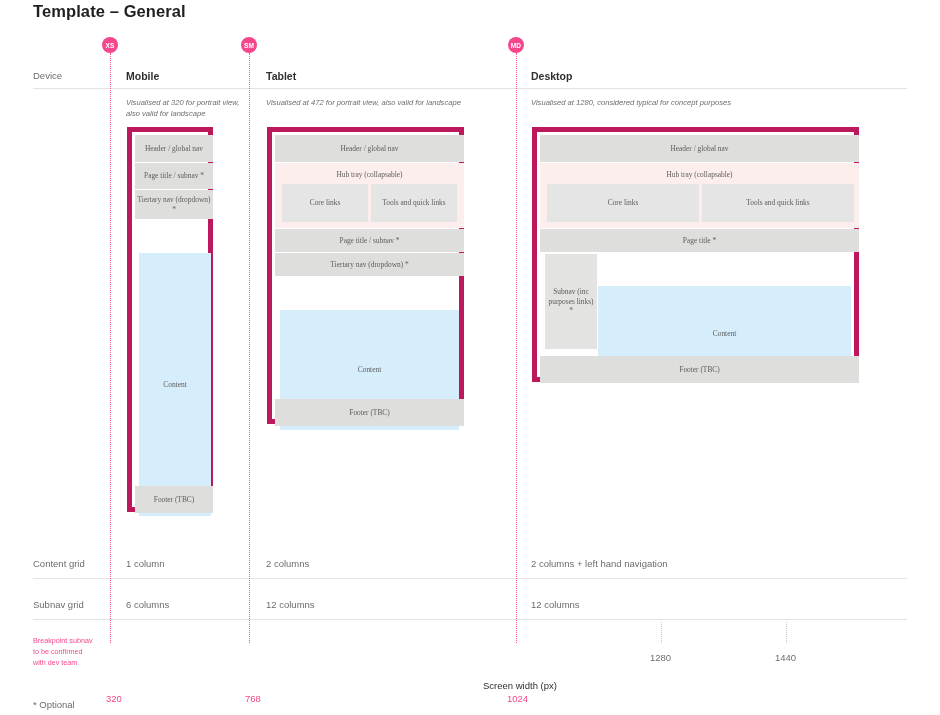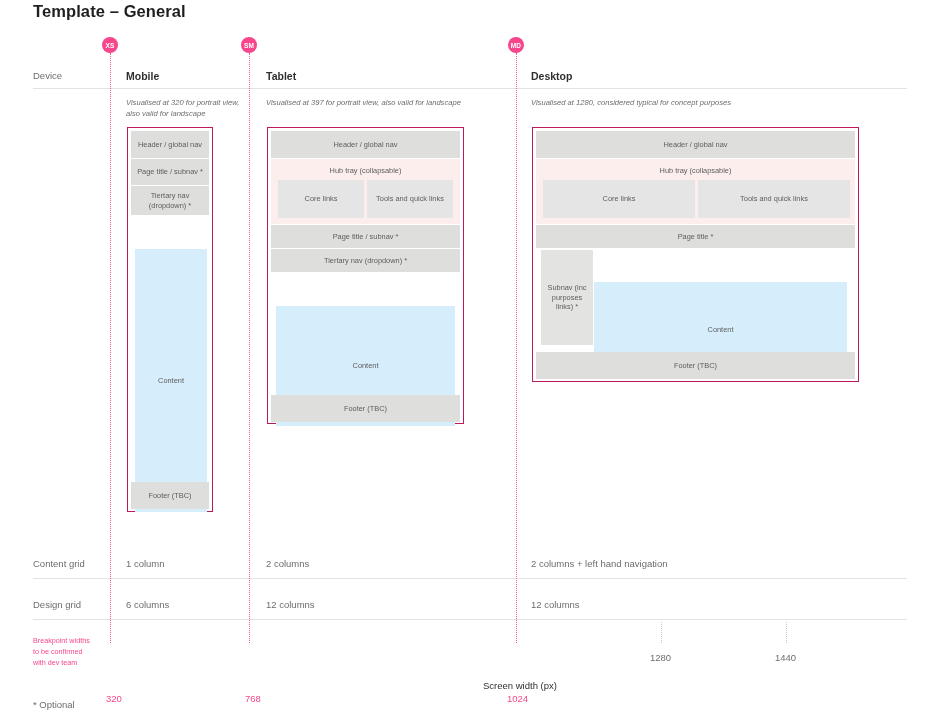--- a/index.html
+++ b/index.html
@@ -129,21 +129,22 @@
     left: 33px;
     font-size: 9.5px;
     color: #6d6d6d;
     white-space: nowrap;
   }
 
   
   .mock {
     position: absolute;
     background: #ffffff;
-    border: 1px solid #be185d;
+    border: 5px solid #be185d;
+    font-family: Liberation Serif, serif;
   }
   .block {
     position: absolute;
     display: flex;
     align-items: center;
     justify-content: center;
     text-align: center;
     font-size: 7.4px;
     color: #5d5d5d;
     line-height: 1.35;
@@ -172,28 +173,28 @@
 
   <div class="tick-line" style="left:661px; top:622px; height:21px"></div>
   <div class="tick-line" style="left:786px; top:622px; height:21px"></div>
 
   <div class="bp-badge" style="left:102px; top:37px">XS</div>
   <div class="bp-badge" style="left:241px; top:37px">SM</div>
   <div class="bp-badge" style="left:508px; top:37px">MD</div>
 
   <div class="row-label" style="top:70px">Device</div>
   <div class="row-label" style="top:558px">Content grid</div>
-  <div class="row-label" style="top:599px">Design grid</div>
+  <div class="row-label" style="top:599px">Subnav grid</div>
 
   <div class="col-heading" style="left:126px; top:70px">Mobile</div>
   <div class="col-heading" style="left:266px; top:70px">Tablet</div>
   <div class="col-heading" style="left:531px; top:70px">Desktop</div>
 
   <div class="col-note" style="left:126px; top:97px; width:124px">Visualised at 320 for portrait view, also valid for landscape</div>
-  <div class="col-note" style="left:266px; top:97px; width:250px">Visualised at 397 for portrait view, also valid for landscape</div>
+  <div class="col-note" style="left:266px; top:97px; width:250px">Visualised at 472 for portrait view, also valid for landscape</div>
   <div class="col-note" style="left:531px; top:97px; width:330px">Visualised at 1280, considered typical for concept purposes</div>
 
   <div class="mock" style="left:127px; top:127px; width:86px; height:385px">
     <div class="block b-grey" style="left:3px;  top:3px;   width:78px; height:27px">Header / global nav</div>
     <div class="block b-grey" style="left:3px;  top:31px;  width:78px; height:26px">Page title / subnav *</div>
     <div class="block b-grey" style="left:3px;  top:58px;  width:78px; height:29px">Tiertary nav (dropdown) *</div>
     <div class="block b-blue" style="left:7px;  top:89px;  width:72px; height:263px">Content</div>
     <div class="block b-grey" style="left:3px;  top:354px; width:78px; height:27px">Footer (TBC)</div>
   </div>
 
@@ -221,21 +222,21 @@
 
   <div class="cell-text" style="left:126px; top:558px">1 column</div>
   <div class="cell-text" style="left:266px; top:558px">2 columns</div>
   <div class="cell-text" style="left:531px; top:558px">2 columns + left hand navigation</div>
 
   <div class="cell-text" style="left:126px; top:599px">6 columns</div>
   <div class="cell-text" style="left:266px; top:599px">12 columns</div>
   <div class="cell-text" style="left:531px; top:599px">12 columns</div>
 
   <div class="bp-note" style="top:636px">
-    <div>Breakpoint widths</div>
+    <div>Breakpoint subnav</div>
     <div>to be confirmed</div>
     <div>with dev team</div>
   </div>
 
   <div class="bp-number" style="left:106px; top:652px">320</div>
   <div class="bp-number" style="left:245px; top:652px">768</div>
   <div class="bp-number" style="left:507px; top:652px">1024</div>
   <div class="tick-number" style="left:650px; top:652px">1280</div>
   <div class="tick-number" style="left:775px; top:652px">1440</div>
 

